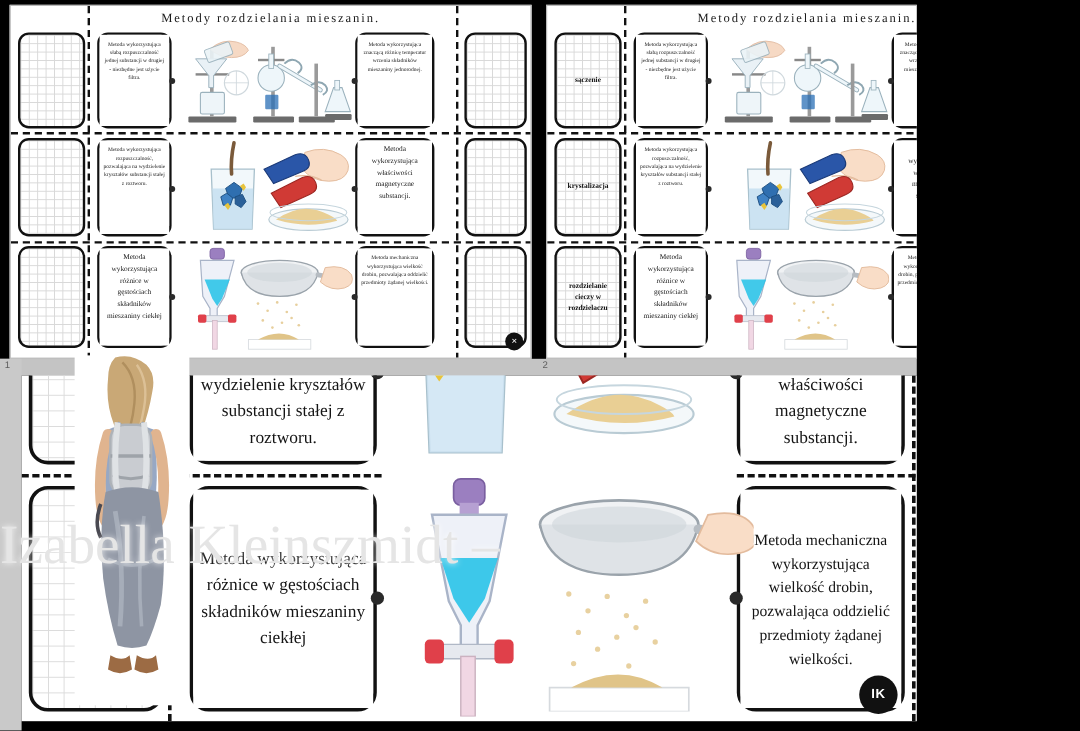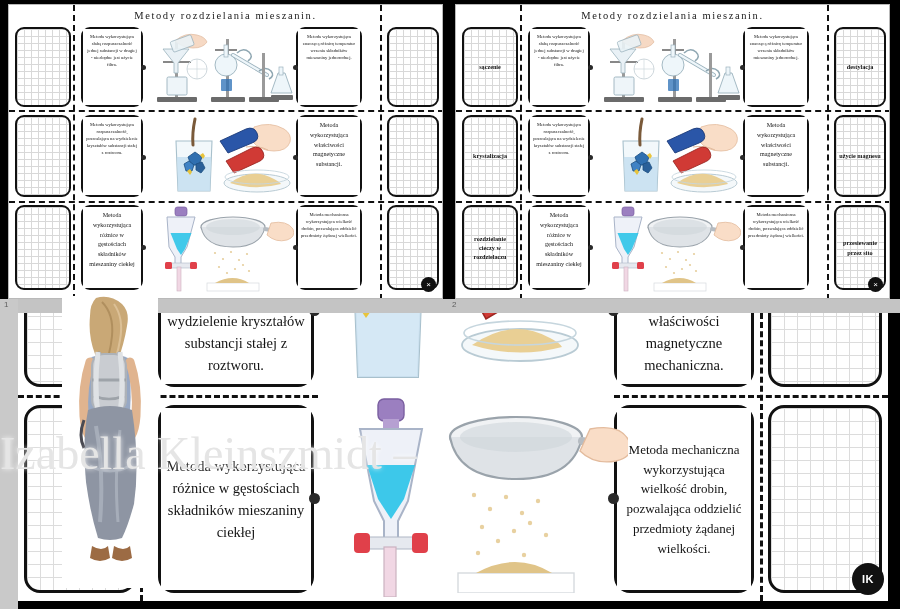--- a/index.html
+++ b/index.html
@@ -4,21 +4,21 @@
 <style>
   * { box-sizing: border-box; margin: 0; padding: 0; }
   html, body {
     width: 900px; height: 609px;
     overflow: hidden;
     background: #000;
     font-family: "Liberation Serif", serif;
   }
   #root {
     position: relative;
-    width: 900px; height: 609px;
+    width: 764px; height: 609px;
     background: #000;
     overflow: hidden;
     padding-left: 20px;
   }
 
   
   .grid-paper {
     background-color: #ffffff;
     background-image:
       linear-gradient(to right, #d8d8d8 1px, transparent 1px),
@@ -492,21 +492,21 @@
     </div>
 
     <div class="rbox rbox-lg" style="left:140px; top:92px; width:156px; height:188px; background:#fff;">
       <div class="bbox-text" style="height:100%; display:flex; align-items:center; justify-content:center;">
         <span>Metoda wykorzystująca różnice w gęstościach składników mieszaniny ciekłej</span>
       </div>
     </div>
 
     <div class="rbox rbox-lg" style="left:596px; top:-64px; width:140px; height:138px; background:#fff;">
       <div class="bbox-text" style="height:100%; display:flex; align-items:flex-end; justify-content:center; padding-bottom:8px;">
-        <span>właściwości magnetyczne mechaniczna.</span>
+        <span>właściwości magnetyczne substancji.</span>
       </div>
     </div>
 
     <div class="rbox rbox-lg" style="left:596px; top:92px; width:140px; height:188px; background:#fff;">
       <div class="bbox-text" style="height:100%; display:flex; align-items:center; justify-content:center; font-size:13px;">
         <span>Metoda mechaniczna wykorzystująca wielkość drobin, pozwalająca oddzielić przedmioty żądanej wielkości.</span>
       </div>
     </div>
 
     <div class="connector-dot" style="width:11px;height:11px;left:291px; top:-8px;"></div>

